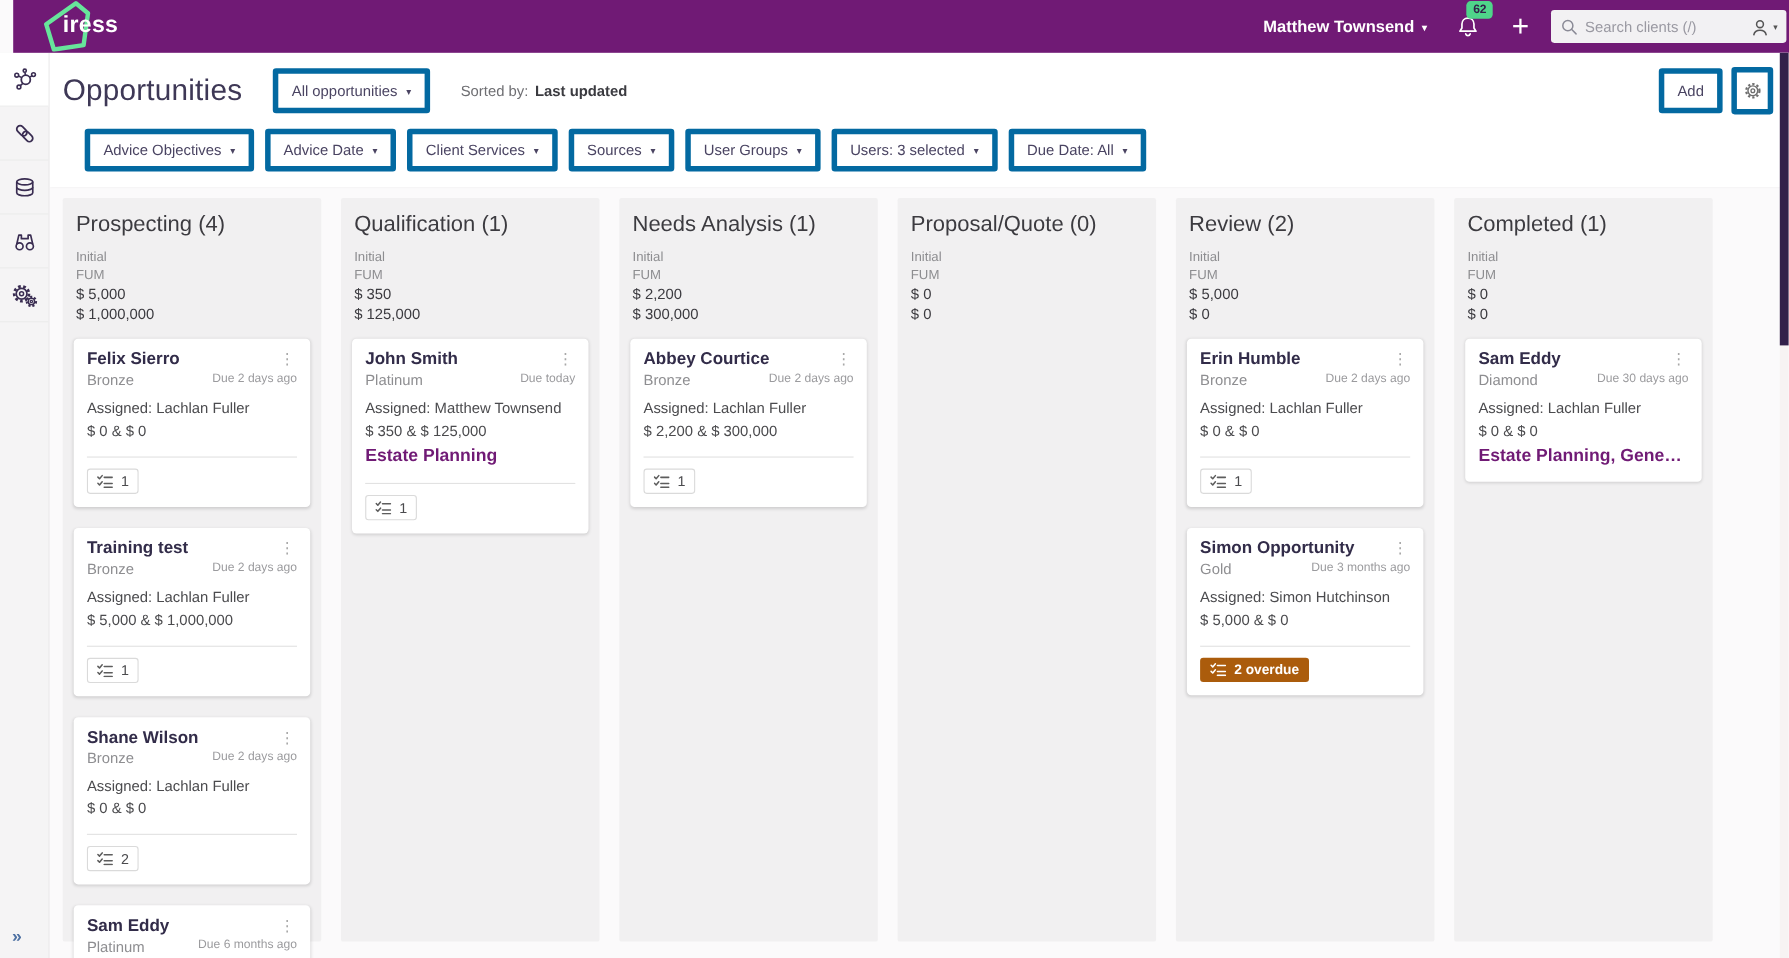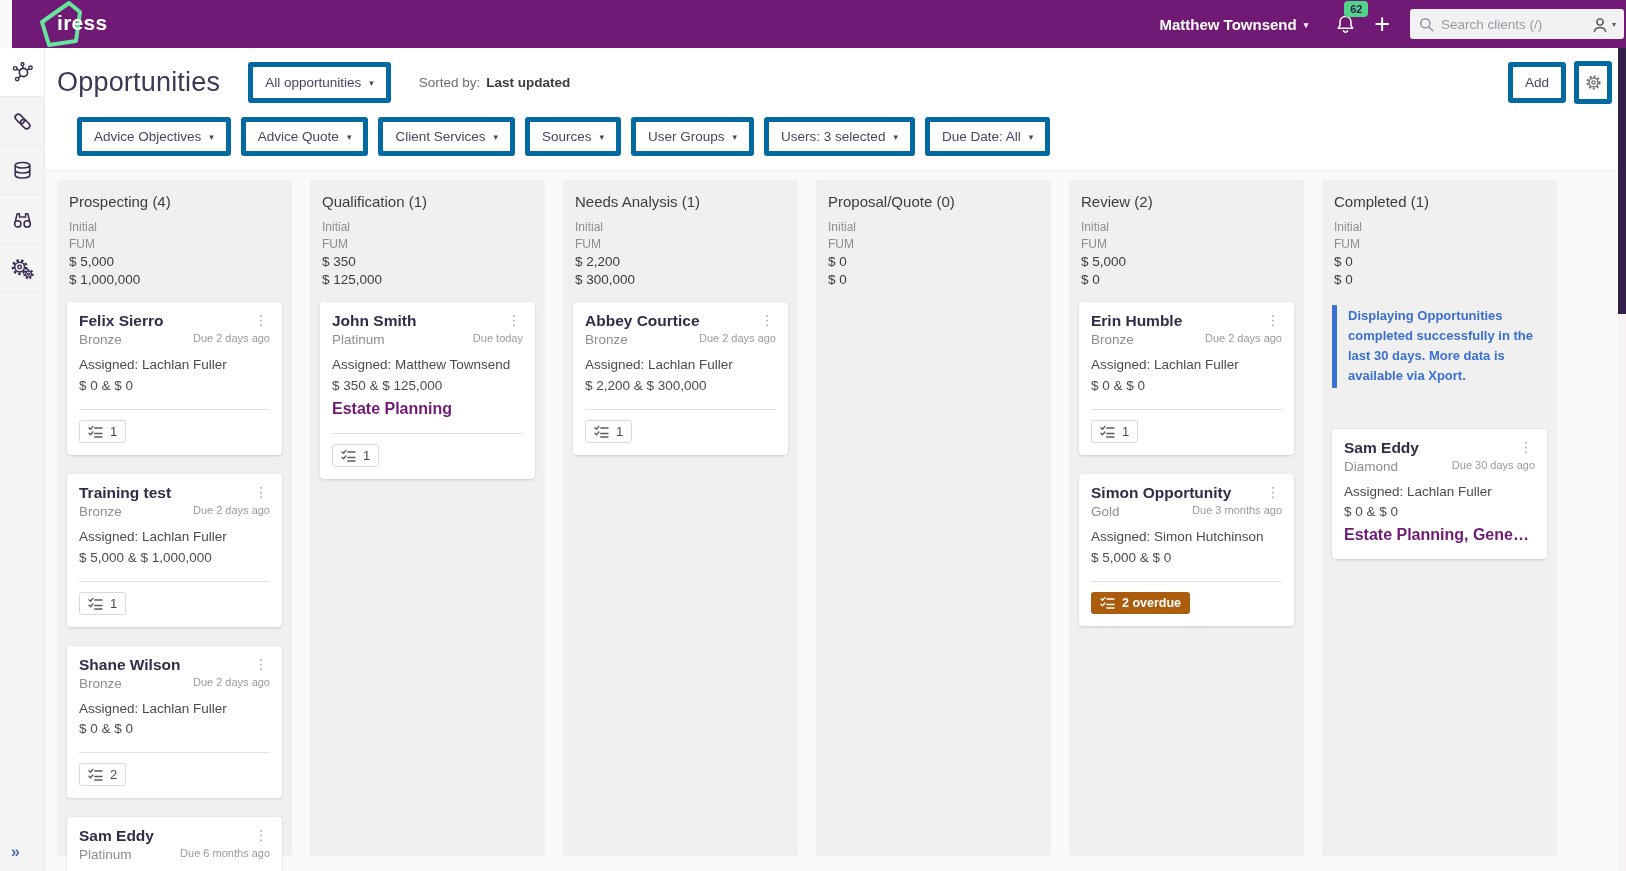--- a/index.html
+++ b/index.html
@@ -6,21 +6,21 @@
   html,body { width:1626px; height:871px; overflow:hidden; font-family:"Liberation Sans", sans-serif; background:#fbfafb; }
 
   
   .appbar { position:absolute; top:0; left:12px; width:100%; height:48px; background:#701a75; display:flex; align-items:center; padding:0 14px 0 12px; z-index:30; }
   .logo { position:relative; width:92px; height:48px; flex:0 0 auto; }
   .logo svg { position:absolute; left:14px; top:1px; }
   .logo-text { position:absolute; left:33px; top:11px; color:#fff; font-size:21px; font-weight:700; letter-spacing:.3px; }
   .appbar-spacer { flex:1; }
   .user-menu { color:#fff; font-size:15px; font-weight:600; display:flex; align-items:center; gap:7px; margin-right:26px; cursor:pointer; }
   .caret { font-size:9px; line-height:1; position:relative; top:1px; }
-  .bell-wrap { position:relative; margin-right:17px; cursor:pointer; }
+  .bell-wrap { position:relative; margin-right:28px; cursor:pointer; }
   .notif-badge { position:absolute; top:-12px; left:10px; background:#4fd58a; color:#32204a; font-size:11px; font-weight:700; padding:2px 6px; border-radius:4px; }
   .plus-btn { color:#fff; font-size:27px; font-weight:300; margin-right:20px; line-height:1; cursor:pointer; }
   .searchbox { width:214px; height:30px; background:#f2f1f3; border-radius:3px; display:flex; align-items:center; padding:0 8px; gap:6px; }
   .searchbox input { border:none; outline:none; background:transparent; flex:1; font-size:13.5px; color:#444; font-family:"Liberation Sans",sans-serif; min-width:0; }
   .searchbox input::placeholder { color:#9a99a2; }
   .search-user { display:flex; align-items:center; gap:3px; color:#555; cursor:pointer; }
   .search-user .caret { font-size:8px; color:#555; }
 
   
   .sidebar { position:absolute; left:0; top:48px; bottom:0; width:45px; background:#f5f4f5; border-right:1px solid #eceaec; z-index:20; }
@@ -39,21 +39,21 @@
   .toolbar-right { margin-left:auto; display:flex; gap:8px; align-items:center; }
   .icon-btn { width:38px; justify-content:center; padding:8px 0; color:#6f6f6f; }
   .filterbar { display:flex; gap:10px;padding-left:20px; }
   .filterbar .btn { padding:7px 12px; }
 
   
   .board-wrap { flex:1; overflow:hidden; padding:10px 0 0 12px; }
   .board { display:flex; gap:18px; height:676px; }
   .column { width:235px; flex:0 0 auto; background:#f1f0f1; border-radius:2px; }
   .col-head { padding:13px 12px 6px; }
-  .col-title { font-size:15px; color:#3c3b40; margin-bottom:10px; }
+  .col-title { font-size:20px; color:#3c3b40; margin-bottom:10px; }
   .col-stats { display:grid; grid-template-columns:1fr; row-gap:3px; }
   .col-label { font-size:12px; color:#8d8d90; }
   .col-value { font-size:13.5px; color:#3c3b40; }
   .col-cards { padding:9px 10px; display:flex; flex-direction:column; gap:19px; }
 
   .card { background:#fff; border-radius:4px; box-shadow:0 1px 3px rgba(0,0,0,.14); padding:10px 12px 12px; }
   .card-row1 { display:flex; align-items:flex-start; }
   .card-name { font-size:15.5px; font-weight:700; color:#322c49; flex:1; cursor:pointer; }
   .kebab { color:#a8a8a8; font-size:14px; line-height:1; cursor:pointer; padding:1px 2px; }
   .card-row2 { display:flex; align-items:flex-start; margin-top:2px; }
@@ -227,21 +227,21 @@
             </svg>
         </button>
       </div>
     </div>
     <div class="filterbar">
       <button class="btn">
           <span>Advice Objectives</span>
           <span class="caret">▾</span>
         </button>
       <button class="btn">
-          <span>Advice Quote</span>
+          <span>Advice Date</span>
           <span class="caret">▾</span>
         </button>
       <button class="btn">
           <span>Client Services</span>
           <span class="caret">▾</span>
         </button>
       <button class="btn">
           <span>Sources</span>
           <span class="caret">▾</span>
         </button>
@@ -516,24 +516,20 @@
     <div class="col-head">
       <div class="col-title">Completed (1)</div>
       <div class="col-stats">
         <div class="col-label">Initial</div>
         <div class="col-label">FUM</div>
         <div class="col-value">$ 0</div>
         <div class="col-value">$ 0</div>
       </div>
     </div>
     <div class="col-cards">
-  <div class="note">
-    <div class="note-bar"></div>
-    <div class="note-text">Displaying Opportunities completed successfully in the last 30 days. More data is available via Xport.</div>
-  </div>
 
   <article class="card">
     <div class="card-row1">
       <div class="card-name">Sam Eddy</div>
       <div class="kebab">⋮</div>
     </div>
     <div class="card-row2">
       <div class="card-tier">Diamond</div>
       <div class="card-due">Due 30 days ago</div>
     </div>

